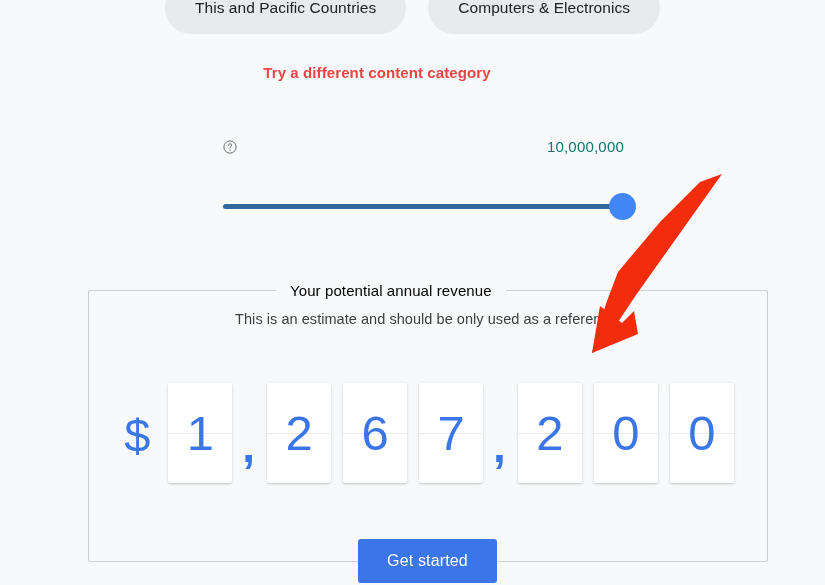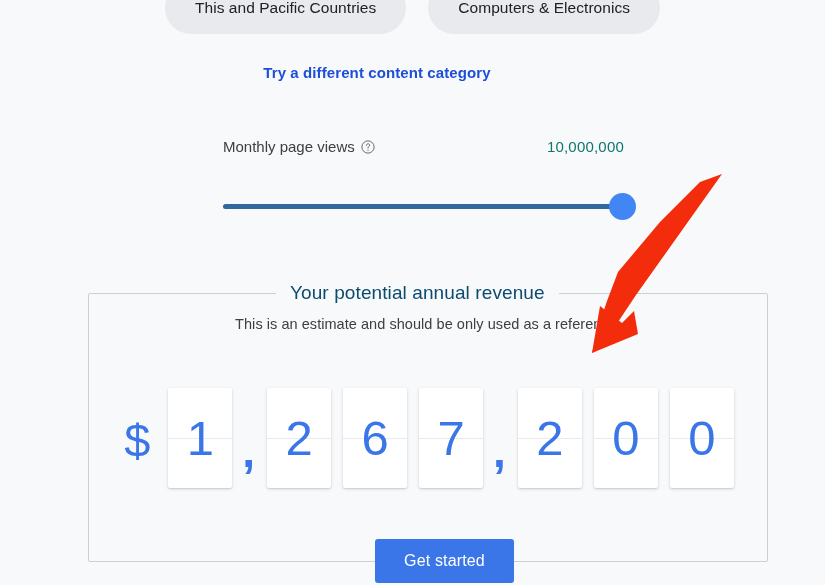--- a/index.html
+++ b/index.html
@@ -46,21 +46,21 @@
   }
 
   
   #try-link {
     position: absolute;
     top: 64px;
     left: 0;
     width: 754px;
     text-align: center;
     font-size: 15px;
-    color: #1d4ed8;
+    color: #ef4444;
     font-weight: bold;
     letter-spacing: 0.1px;
     cursor: pointer;
     text-decoration: none;
   }
 
   
   #slider-block {
     position: absolute;
     left: 223px;
@@ -127,22 +127,22 @@
     height: 280px;
     box-sizing: border-box;
     border: 1px solid #cdcfd2;
     border-radius: 2px;
     margin: 0;
     padding: 0;
   }
   #revenue-legend {
     margin-left: 187px;
     padding: 0 14px;
-    font-size: 19px;
-    color: #0c4a6e;
+    font-size: 15px;
+    color: #000000;
     letter-spacing: 0.1px;
   }
   #revenue-sub {
     text-align: center;
     font-size: 14.5px;
     color: #3c4043;
     margin-top: 12px;
     letter-spacing: 0.05px;
   }
 
@@ -217,21 +217,20 @@
     height: 44px;
     background: #3b76e8;
     color: #ffffff;
     border: none;
     border-radius: 3px;
     font-size: 16px;
     letter-spacing: 0.15px;
     cursor: pointer;
     font-family: "Liberation Sans", sans-serif;
     z-index: 5;
-    margin-left: 17px;
   }
 
   
   #annotation-arrow {
     position: absolute;
     left: 0;
     top: 0;
     width: 825px;
     height: 585px;
     pointer-events: none;
@@ -248,21 +247,20 @@
   <button class="chip">
     <span>Computers &amp; Electronics</span>
   </button>
 </div>
 
 <a id="try-link" href="#">Try a different content category</a>
 
 <div id="slider-block">
   <div id="slider-labels">
     <div id="pv-label-wrap">
-      <span>Monthly page views</span>
       <span id="help-icon">
         <svg width="14" height="14" viewBox="0 0 24 24" aria-hidden="true">
           <circle cx="12" cy="12" r="10.5" fill="none" stroke="#5f6368" stroke-width="1.6"></circle>
           <path d="M9.3 9.1c0-1.5 1.2-2.6 2.8-2.6 1.6 0 2.8 1 2.8 2.4 0 1.2-.7 1.8-1.7 2.5-.9.6-1.2 1-1.2 1.9v.4" fill="none" stroke="#5f6368" stroke-width="1.7" stroke-linecap="round"></path>
           <circle cx="12" cy="17.3" r="1.15" fill="#5f6368"></circle>
         </svg>
       </span>
     </div>
     <span id="pv-value">10,000,000</span>
   </div>

